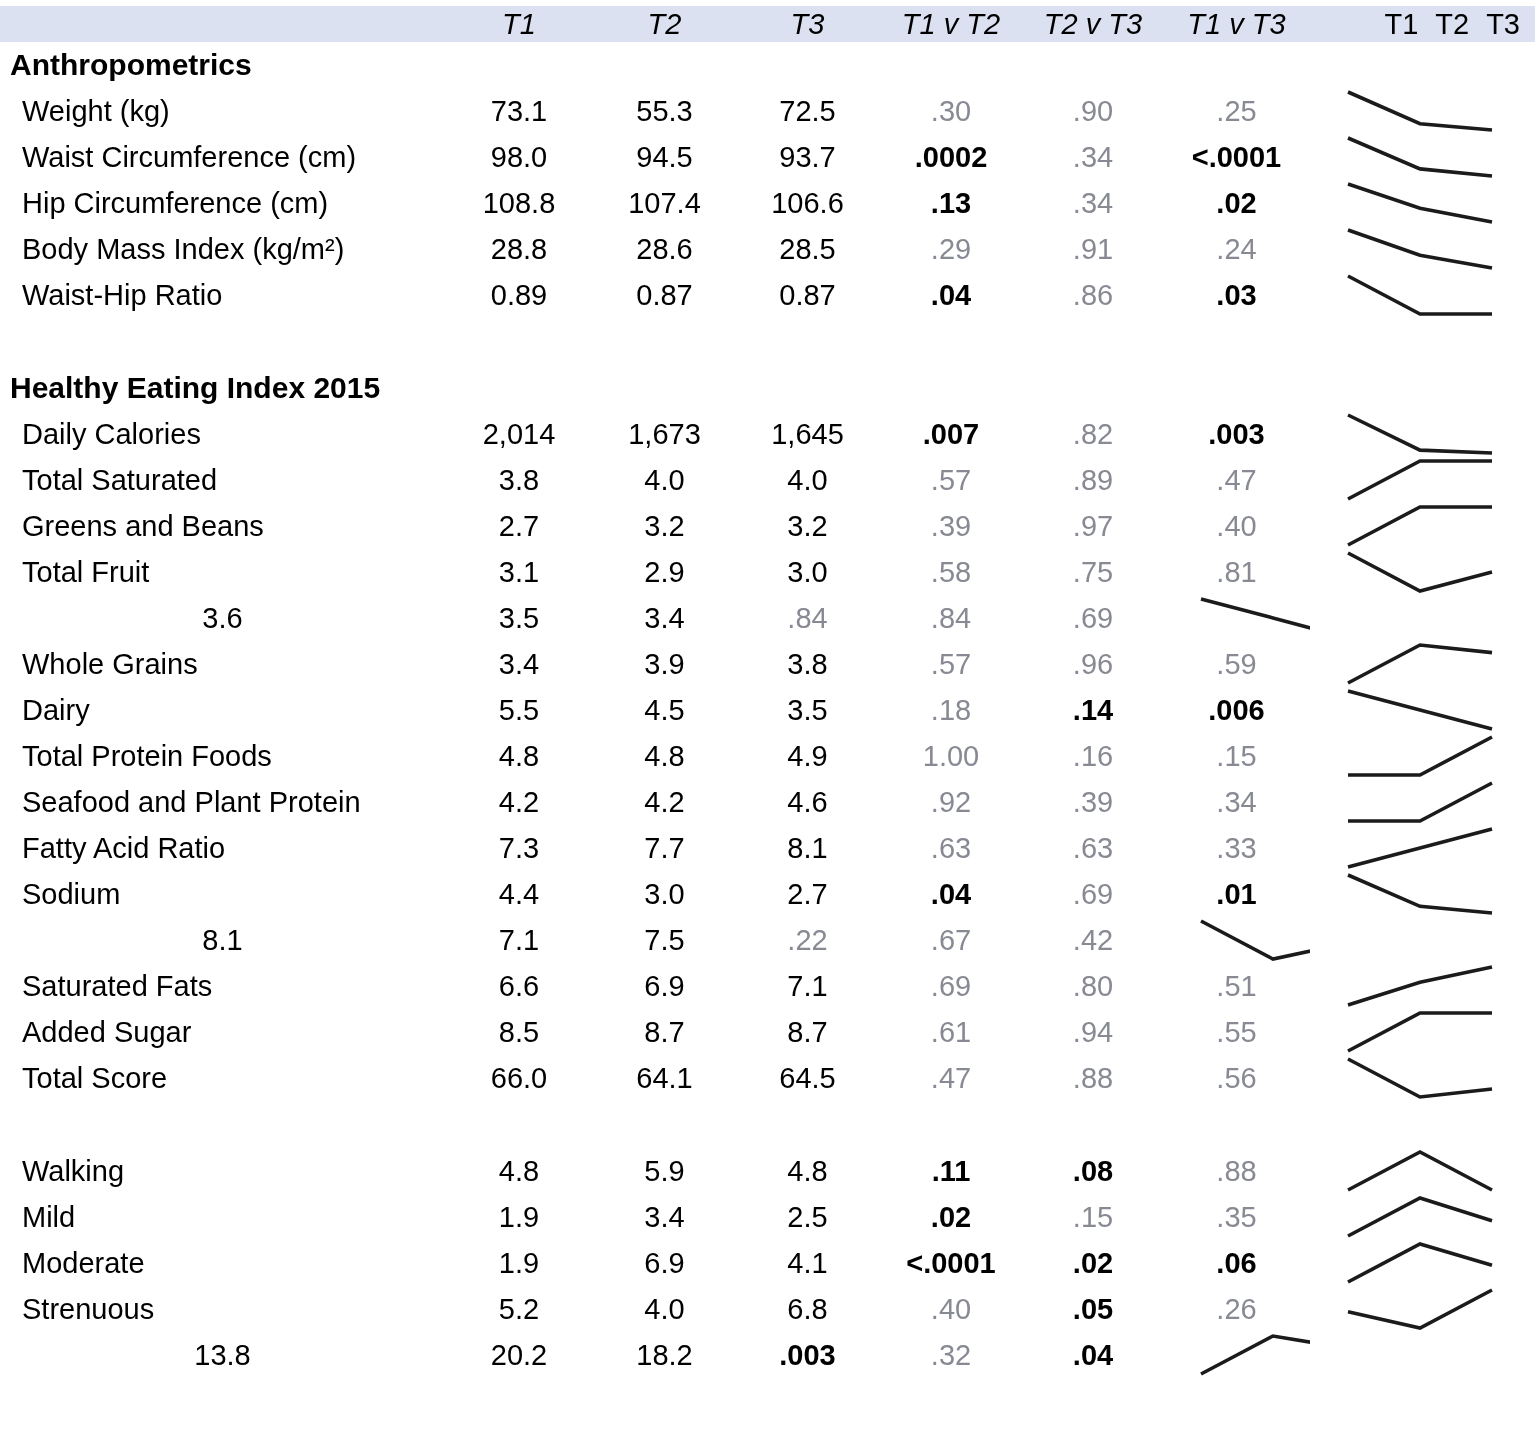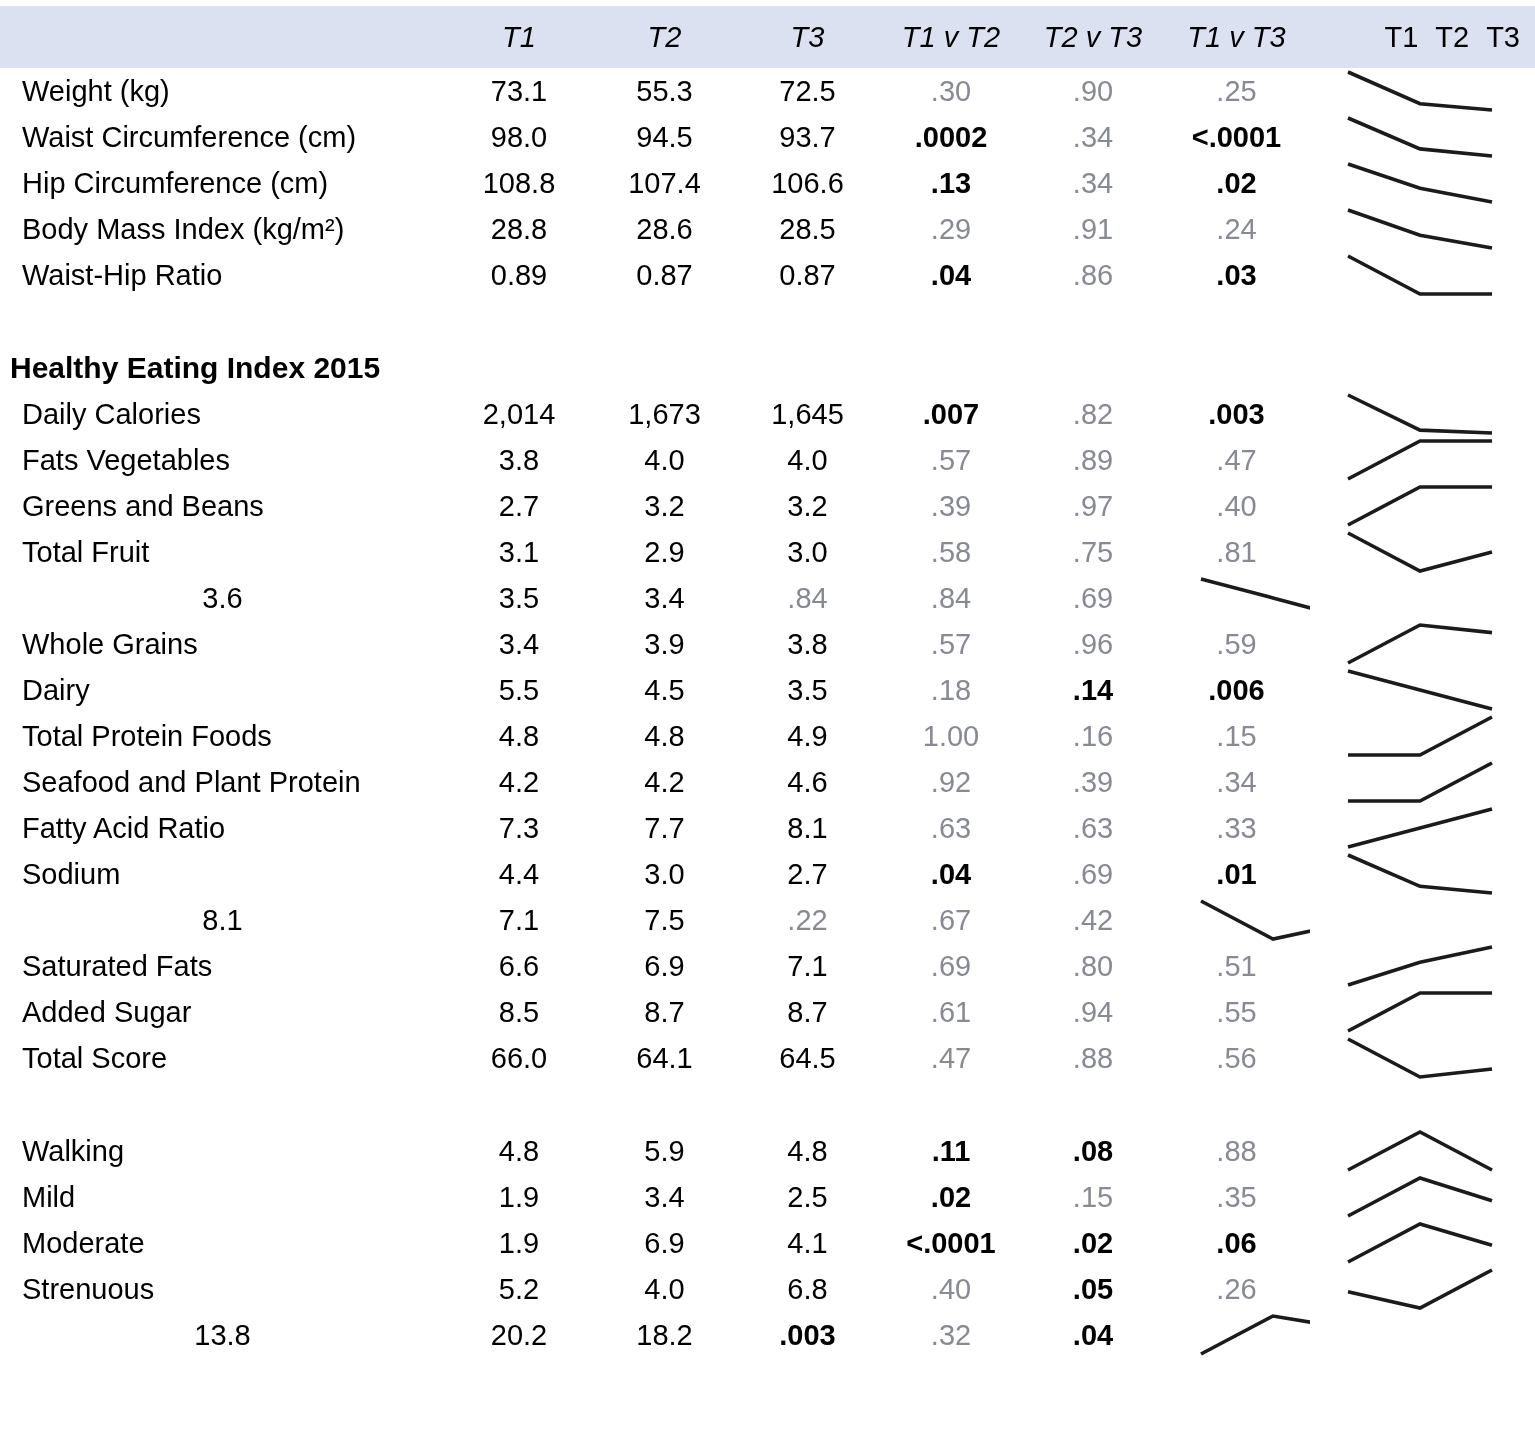--- a/index.html
+++ b/index.html
@@ -1,21 +1,21 @@
 <!DOCTYPE html>
 <html style="--hdr-bg: #dbe1f1; --p-ns: #878a92; --p-sig: #000000;"><head>
 <meta charset="utf-8">
 <style>
   html,body{margin:0;padding:0;background:#fff;}
   body{width:1535px;height:1443px;overflow:hidden;
        font-family:"Liberation Sans",sans-serif;color:#000;}
   .page{position:relative;width:1535px;height:1443px;background:#fff;}
   .topstrip{height:6px;background:#fff;}
   .grid{display:grid;grid-template-columns:445px 148px 143px 143px 144px 140px 147px 225px;align-items:center;}
-  .hdr{height:62px;background:var(--hdr-bg,#dbe1f1);}
+  .hdr{height:36px;background:var(--hdr-bg,#dbe1f1);}
   .row{height:46px;}
   .spacer{height:47px;}
   .colh{font-style:italic;font-size:29px;text-align:center;white-space:nowrap;}
   .sparkh{display:flex;justify-content:flex-end;gap:17px;padding-right:15px;font-size:29px;white-space:nowrap;}
   .label{padding-left:22px;font-size:29px;white-space:nowrap;}
   .sec .label{padding-left:10px;font-size:30px;font-weight:700;}
   .num{font-size:29px;text-align:center;white-space:nowrap;}
   .p{font-size:29px;text-align:center;color:var(--p-ns,#878a92);white-space:nowrap;}
   .p.sig{color:var(--p-sig,#000);font-weight:700;}
   .sparkcell{display:flex;align-items:center;}
@@ -34,20 +34,23 @@
         <div class="colh">T3</div>
         <div class="colh">T1 v T2</div>
         <div class="colh">T2 v T3</div>
         <div class="colh">T1 v T3</div>
         <div class="sparkh">
           <span>T1</span>
           <span>T2</span>
           <span>T3</span>
         </div>
       </div>
+      <div class="row grid sec">
+        <div class="label">Anthropometrics</div>
+      </div>
       <div class="row grid">
         <div class="label">Weight (kg)</div>
         <div class="num">73.1</div>
         <div class="num">55.3</div>
         <div class="num">72.5</div>
         <div class="p">.30</div>
         <div class="p">.90</div>
         <div class="p">.25</div>
         <div class="sparkcell">
           <svg width="225" height="44" class="spark">
@@ -123,21 +126,21 @@
         <div class="p sig">.007</div>
         <div class="p">.82</div>
         <div class="p sig">.003</div>
         <div class="sparkcell">
           <svg width="225" height="44" class="spark">
             <polyline points="38,3.0 110,38.1 182,41.0" fill="none" stroke="#1b1b1b" stroke-width="3.6"></polyline>
           </svg>
         </div>
       </div>
       <div class="row grid">
-        <div class="label">Fats Vegetables</div>
+        <div class="label">Total Saturated</div>
         <div class="num">3.8</div>
         <div class="num">4.0</div>
         <div class="num">4.0</div>
         <div class="p">.57</div>
         <div class="p">.89</div>
         <div class="p">.47</div>
         <div class="sparkcell">
           <svg width="225" height="44" class="spark">
             <polyline points="38,41.0 110,3.0 182,3.0" fill="none" stroke="#1b1b1b" stroke-width="3.6"></polyline>
           </svg>

